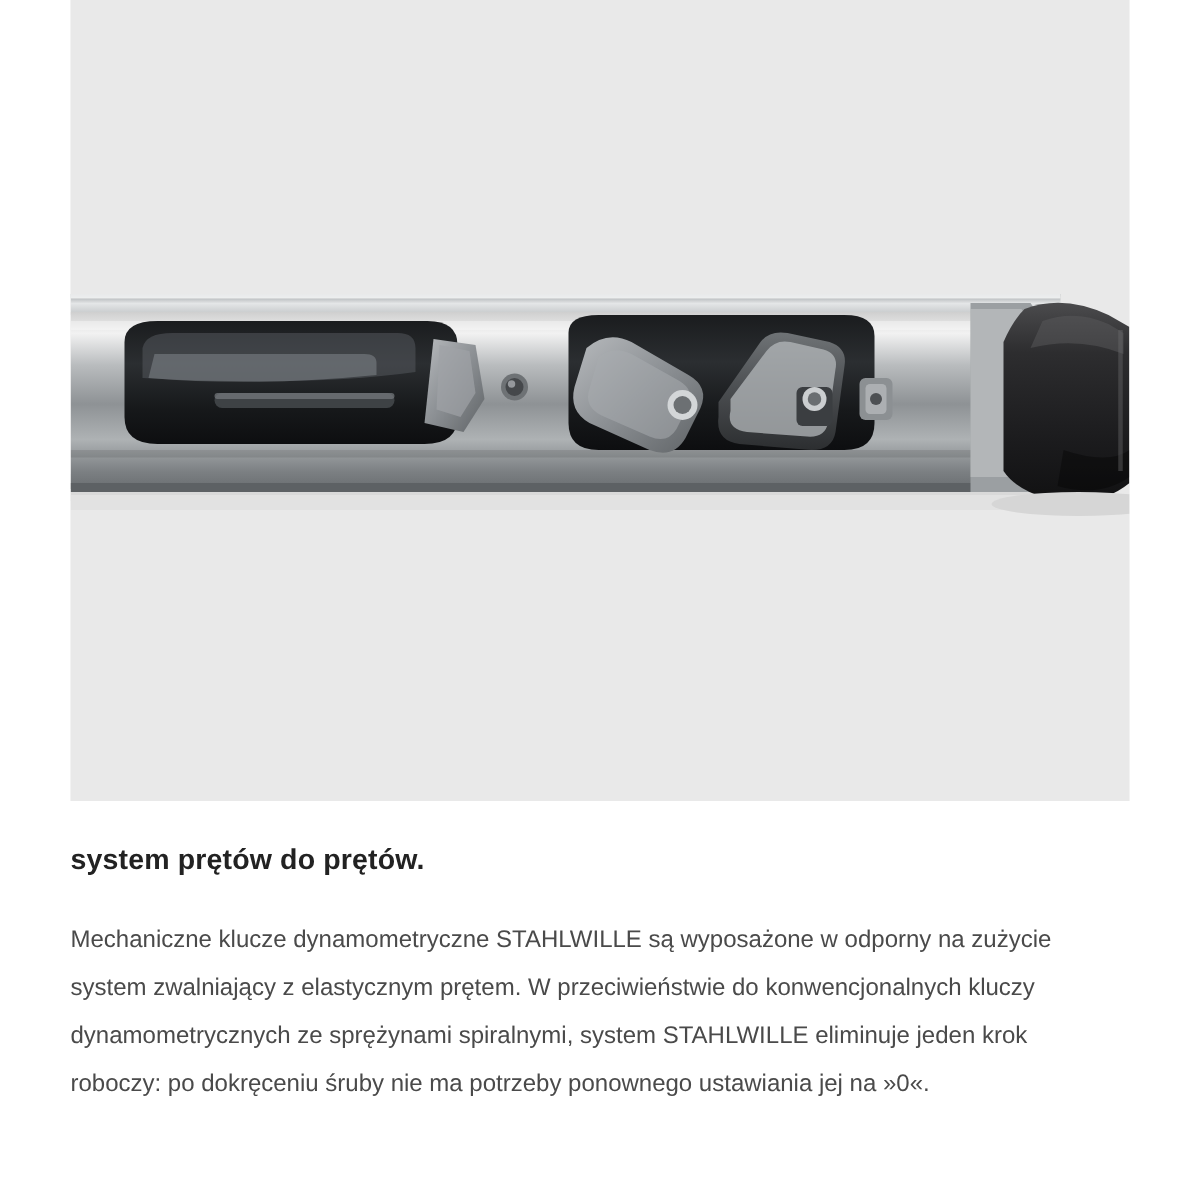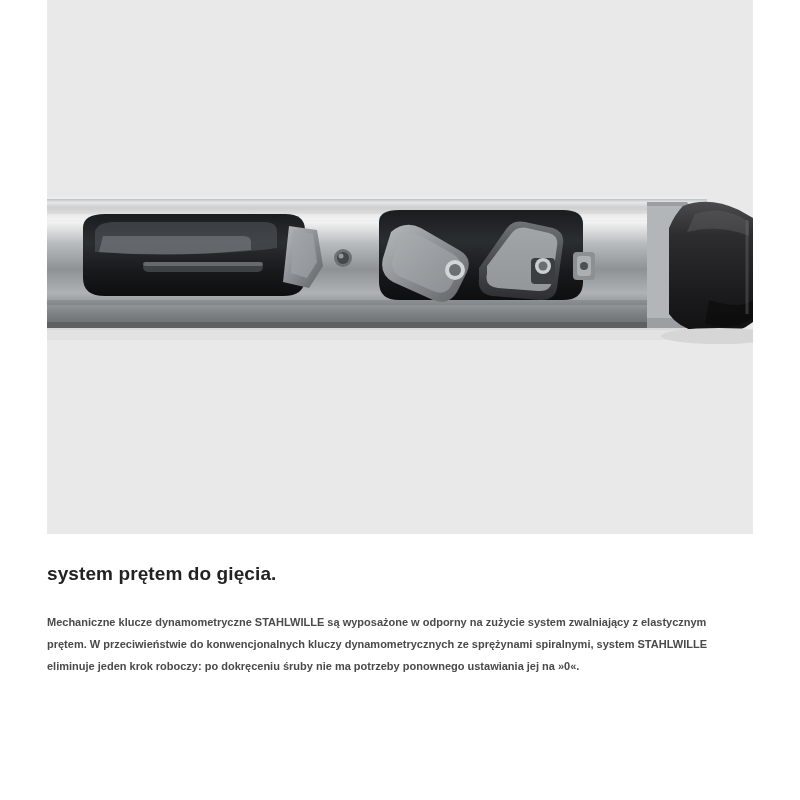--- a/index.html
+++ b/index.html
@@ -43,26 +43,25 @@
   }
   .headline {
     font-size: 19px;
     font-weight: bold;
     color: #222222;
     letter-spacing: 0.1px;
     margin: 0 0 24px 0;
     line-height: 1.3;
   }
   .body-text {
-    font-size: 11px;
+    font-size: 16px;
     color: #4a4a4a;
     line-height: 2.0;
     margin: 0;
     max-width: 660px;
-    font-weight: bold;
   }
 </style>
 </head>
 <body>
 
 <div class="page">
 
   <div class="figure">
     <svg width="706" height="534" viewBox="0 0 706 534" xmlns="http://www.w3.org/2000/svg">
       <defs>
@@ -155,17 +154,17 @@
       <path d="M636 206 q26 -10 56 4 l14 8 v104 q-22 18 -56 10 q-20 -6 -28 -18 l0 -86 q6 -14 14 -22 z" fill="url(#handleGrad)"></path>
       <path d="M648 214 q22 -8 44 2 l10 6 v14 q-30 -12 -62 -4 z" fill="#5a5a5c" opacity="0.5"></path>
       <path d="M662 300 q30 10 44 0 v18 q-20 14 -48 6 z" fill="#000000" opacity="0.35"></path>
       <path d="M700 220 v94" stroke="#6d6d70" stroke-width="3" opacity="0.4" fill="none"></path>
 
       <ellipse cx="672" cy="336" rx="58" ry="8" fill="#d6d6d6"></ellipse>
     </svg>
   </div>
 
   <div class="content">
-    <h2 class="headline">system prętem do gięcia.</h2>
+    <h2 class="headline">system prętów do prętów.</h2>
     <p class="body-text">Mechaniczne klucze dynamometryczne STAHLWILLE są wyposażone w odporny na zużycie system zwalniający z elastycznym prętem. W przeciwieństwie do konwencjonalnych kluczy dynamometrycznych ze sprężynami spiralnymi, system STAHLWILLE eliminuje jeden krok roboczy: po dokręceniu śruby nie ma potrzeby ponownego ustawiania jej na »0«.</p>
   </div>
 
 </div>
 
 </body></html>

